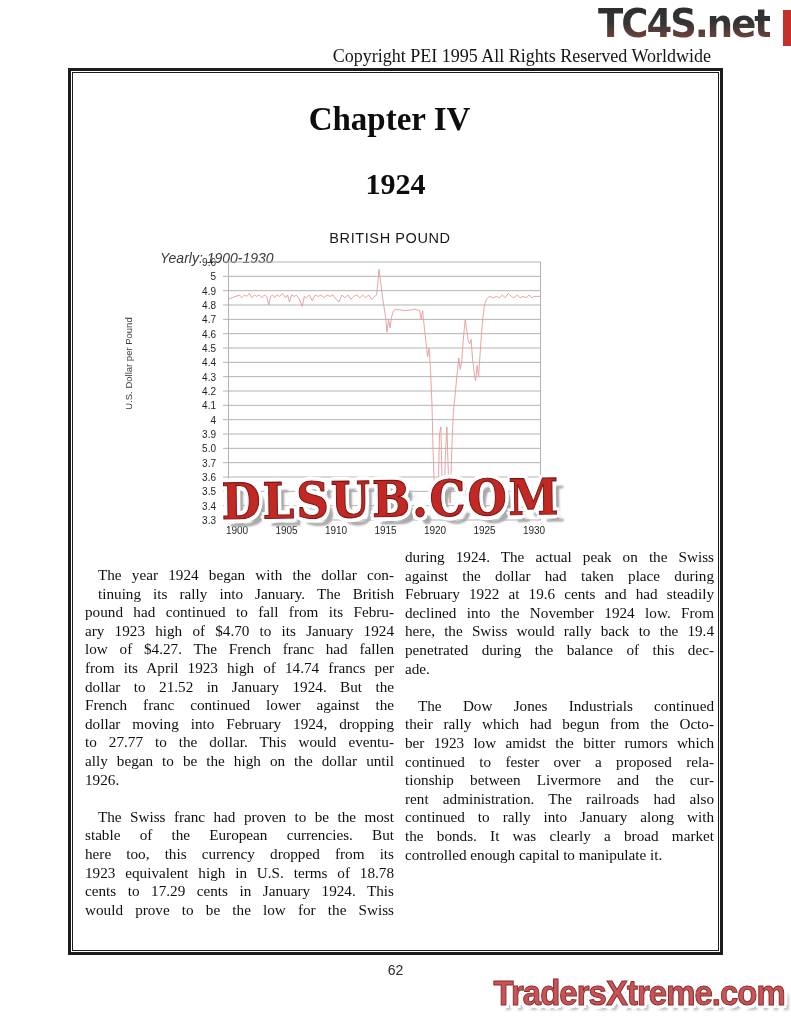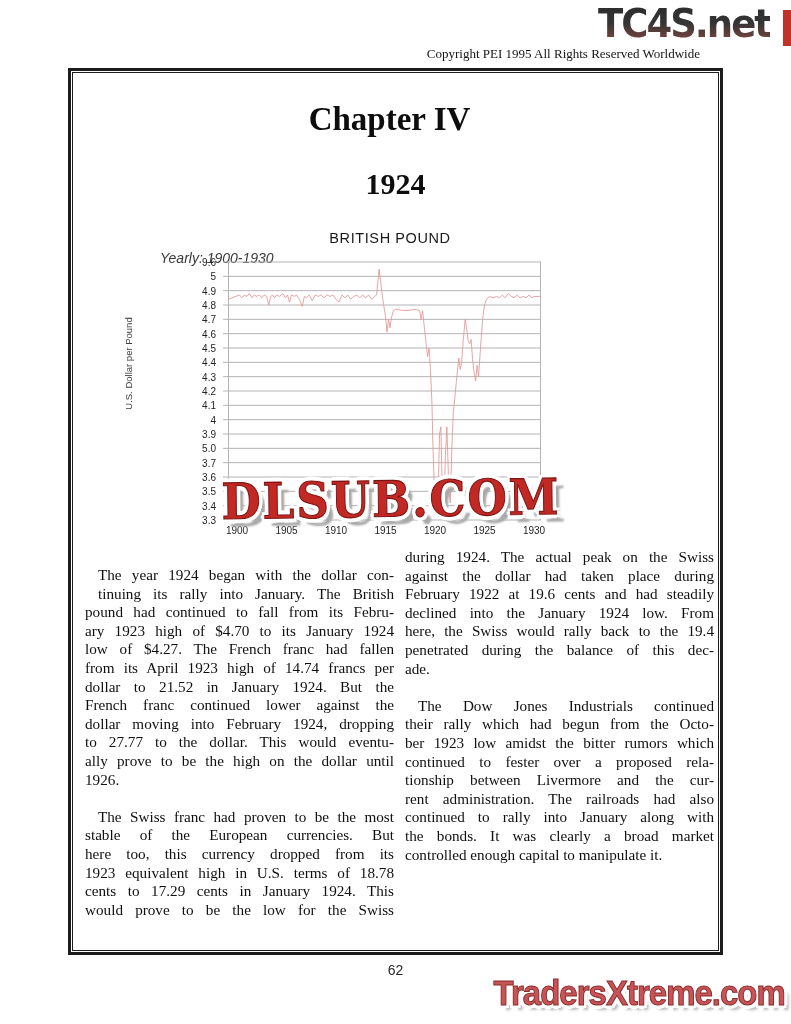--- a/index.html
+++ b/index.html
@@ -10,21 +10,21 @@
   
   .tc4s-logo{
     position:absolute;top:0px;right:21px;
     font-family:"DejaVu Sans",sans-serif;font-weight:bold;font-size:37px;
     letter-spacing:-2px;line-height:46px;
     background:linear-gradient(180deg,#2b2b2b 0%,#353535 48%,#6e423c 78%,#a05a50 100%);
     -webkit-background-clip:text;background-clip:text;color:transparent;
     transform:scaleY(1.05);transform-origin:top right;
   }
   .corner-bar{position:absolute;top:10px;right:0;width:8px;height:36px;background:#c43128;}
-  .copyright-line{position:absolute;top:46px;right:91px;font-size:13px;color:#151515;}
+  .copyright-line{position:absolute;top:46px;right:80px;font-size:18px;color:#151515;}
   
   .page-frame{position:absolute;left:68px;top:68px;width:655px;height:887px;
     border:3px solid #1c1c1c;box-sizing:border-box;background:#fff;}
   .page-frame::after{content:"";position:absolute;inset:1px;border:1px solid #1c1c1c;}
   
   .chapter-title{position:absolute;top:101px;left:68px;width:643px;text-align:center;
     font-size:33px;font-weight:bold;color:#0d0d0d;}
   .year-title{position:absolute;top:167px;left:68px;width:655px;text-align:center;
     font-size:30px;font-weight:bold;color:#0d0d0d;}
   
@@ -151,38 +151,38 @@
       <div class="text-line indent">The year 1924 began with the dollar con-</div>
       <div class="text-line indent">tinuing its rally into January.  The British</div>
       <div class="text-line">pound had continued to fall from its Febru-</div>
       <div class="text-line">ary 1923 high of $4.70 to its January 1924</div>
       <div class="text-line">low of $4.27.  The French franc had fallen</div>
       <div class="text-line">from its April 1923 high of 14.74 francs per</div>
       <div class="text-line">dollar to 21.52 in January 1924.  But the</div>
       <div class="text-line">French franc continued lower against the</div>
       <div class="text-line">dollar moving into February 1924, dropping</div>
       <div class="text-line">to 27.77 to the dollar.  This would eventu-</div>
-      <div class="text-line">ally prove to be the high on the dollar until</div>
+      <div class="text-line">ally began to be the high on the dollar until</div>
       <div class="text-line last">1926.</div>
     </div>
     <div class="para">
       <div class="text-line indent">The Swiss franc had proven to be the most</div>
       <div class="text-line">stable of the European currencies.  But</div>
       <div class="text-line">here too, this currency dropped from its</div>
       <div class="text-line">1923 equivalent high in U.S. terms of 18.78</div>
       <div class="text-line">cents to 17.29 cents in January 1924.  This</div>
       <div class="text-line">would prove to be the low for the Swiss</div>
     </div>
   </div>
 <div class="text-col col-right">
     <div class="para">
       <div class="text-line">during 1924.  The actual peak on the Swiss</div>
       <div class="text-line">against the dollar had taken place during</div>
       <div class="text-line">February 1922 at 19.6 cents and had steadily</div>
-      <div class="text-line">declined into the January 1924 low.  From</div>
+      <div class="text-line">declined into the November 1924 low.  From</div>
       <div class="text-line">here, the Swiss would rally back to the 19.4</div>
       <div class="text-line">penetrated during the balance of this dec-</div>
       <div class="text-line last">ade.</div>
     </div>
     <div class="para">
       <div class="text-line indent">The Dow Jones Industrials continued</div>
       <div class="text-line">their rally which had begun from the Octo-</div>
       <div class="text-line">ber 1923 low amidst the bitter rumors which</div>
       <div class="text-line">continued to fester over a proposed rela-</div>
       <div class="text-line">tionship between Livermore and the cur-</div>

